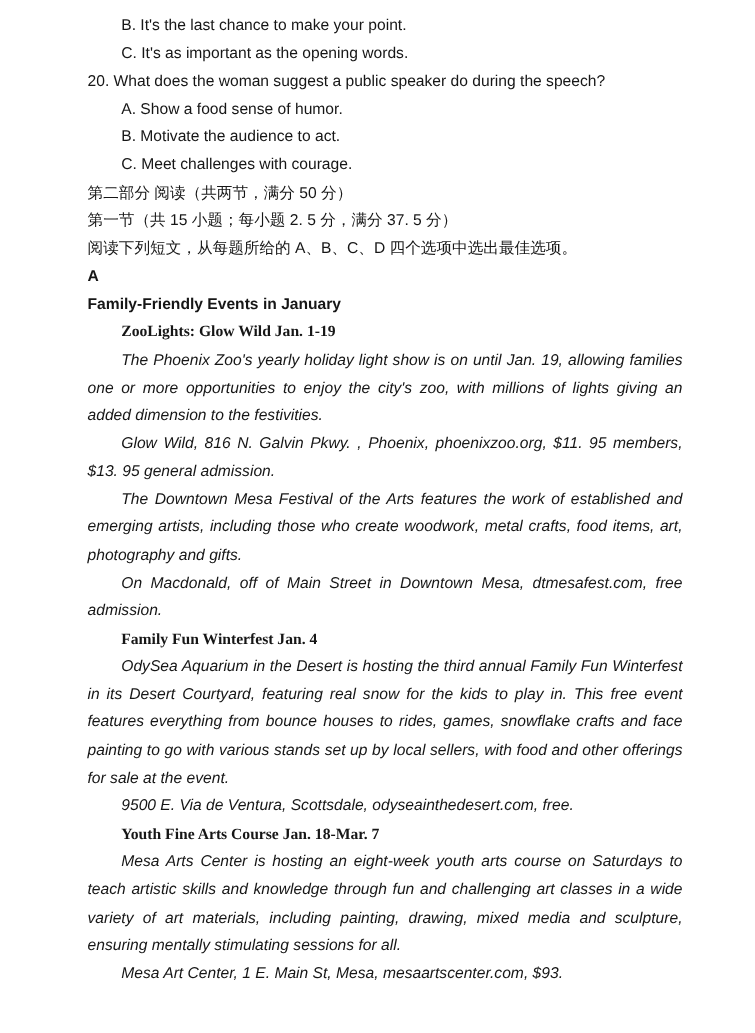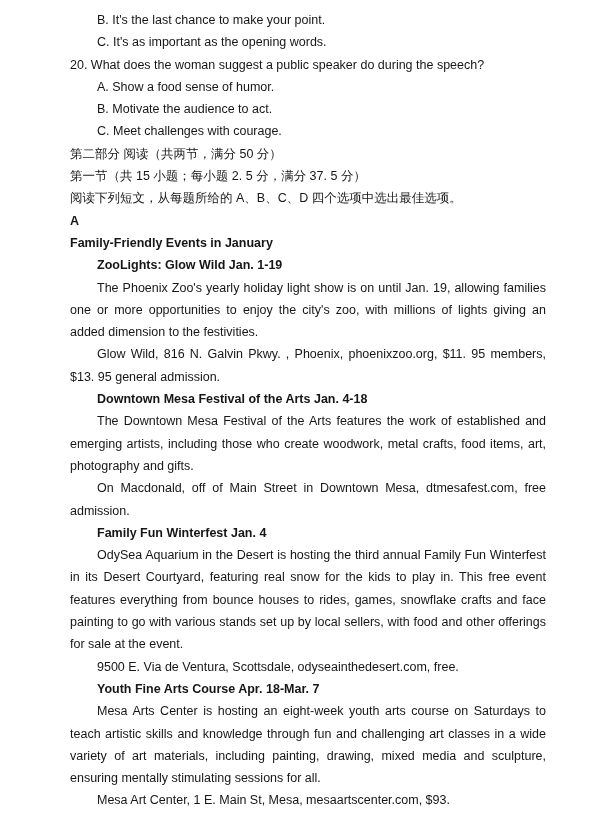--- a/index.html
+++ b/index.html
@@ -17,22 +17,22 @@
     font-family: "Liberation Sans", "DejaVu Sans", sans-serif;
     font-size: 12.5px;
     line-height: 22.3px;
     color: #161616;
   }
   p { margin: 0; }
   .opt    { padding-left: 27px; }
   .q      { }
   .center { text-align: left; }
   .bold   { font-weight: bold; }
-  .para   { text-align: justify; text-indent: 27px; }
-  .subhead{ font-weight: bold; text-indent: 27px; }
+  .para   { text-align: justify; text-indent: 27px; font-style: italic; }
+  .subhead{ font-weight: bold; text-indent: 27px; font-family: Liberation Serif, serif; }
 </style>
 </head>
 <body>
 
 <div class="page">
 
   <p class="opt">B. It's the last chance to make your point.</p>
   <p class="opt">C. It's as important as the opening words.</p>
 
   <p class="q">20. What does the woman suggest a public speaker do during the speech?</p>
@@ -44,25 +44,24 @@
   <p class="q">第一节（共 15 小题；每小题 2. 5 分，满分 37. 5 分）</p>
   <p class="q">阅读下列短文，从每题所给的 A、B、C、D 四个选项中选出最佳选项。</p>
 
   <p class="center bold">A</p>
   <p class="center bold">Family-Friendly Events in January</p>
 
   <p class="subhead">ZooLights: Glow Wild Jan. 1-19</p>
   <p class="para">The Phoenix Zoo's yearly holiday light show is on until Jan. 19, allowing families one or more opportunities to enjoy the city's zoo, with millions of lights giving an added dimension to the festivities.</p>
   <p class="para">Glow Wild, 816 N. Galvin Pkwy. , Phoenix, phoenixzoo.org, $11. 95 members, $13. 95 general admission.</p>
 
-  <p class="subhead">Downtown Mesa Festival of the Arts Jan. 4-18</p>
   <p class="para">The Downtown Mesa Festival of the Arts features the work of established and emerging artists, including those who create woodwork, metal crafts, food items, art, photography and gifts.</p>
   <p class="para">On Macdonald, off of Main Street in Downtown Mesa, dtmesafest.com, free admission.</p>
 
   <p class="subhead">Family Fun Winterfest Jan. 4</p>
   <p class="para">OdySea Aquarium in the Desert is hosting the third annual Family Fun Winterfest in its Desert Courtyard, featuring real snow for the kids to play in. This free event features everything from bounce houses to rides, games, snowflake crafts and face painting to go with various stands set up by local sellers, with food and other offerings for sale at the event.</p>
   <p class="para">9500 E. Via de Ventura, Scottsdale, odyseainthedesert.com, free.</p>
 
-  <p class="subhead">Youth Fine Arts Course Apr. 18-Mar. 7</p>
+  <p class="subhead">Youth Fine Arts Course Jan. 18-Mar. 7</p>
   <p class="para">Mesa Arts Center is hosting an eight-week youth arts course on Saturdays to teach artistic skills and knowledge through fun and challenging art classes in a wide variety of art materials, including painting, drawing, mixed media and sculpture, ensuring mentally stimulating sessions for all.</p>
   <p class="para">Mesa Art Center, 1 E. Main St, Mesa, mesaartscenter.com, $93.</p>
 
 </div>
 
 </body></html>

